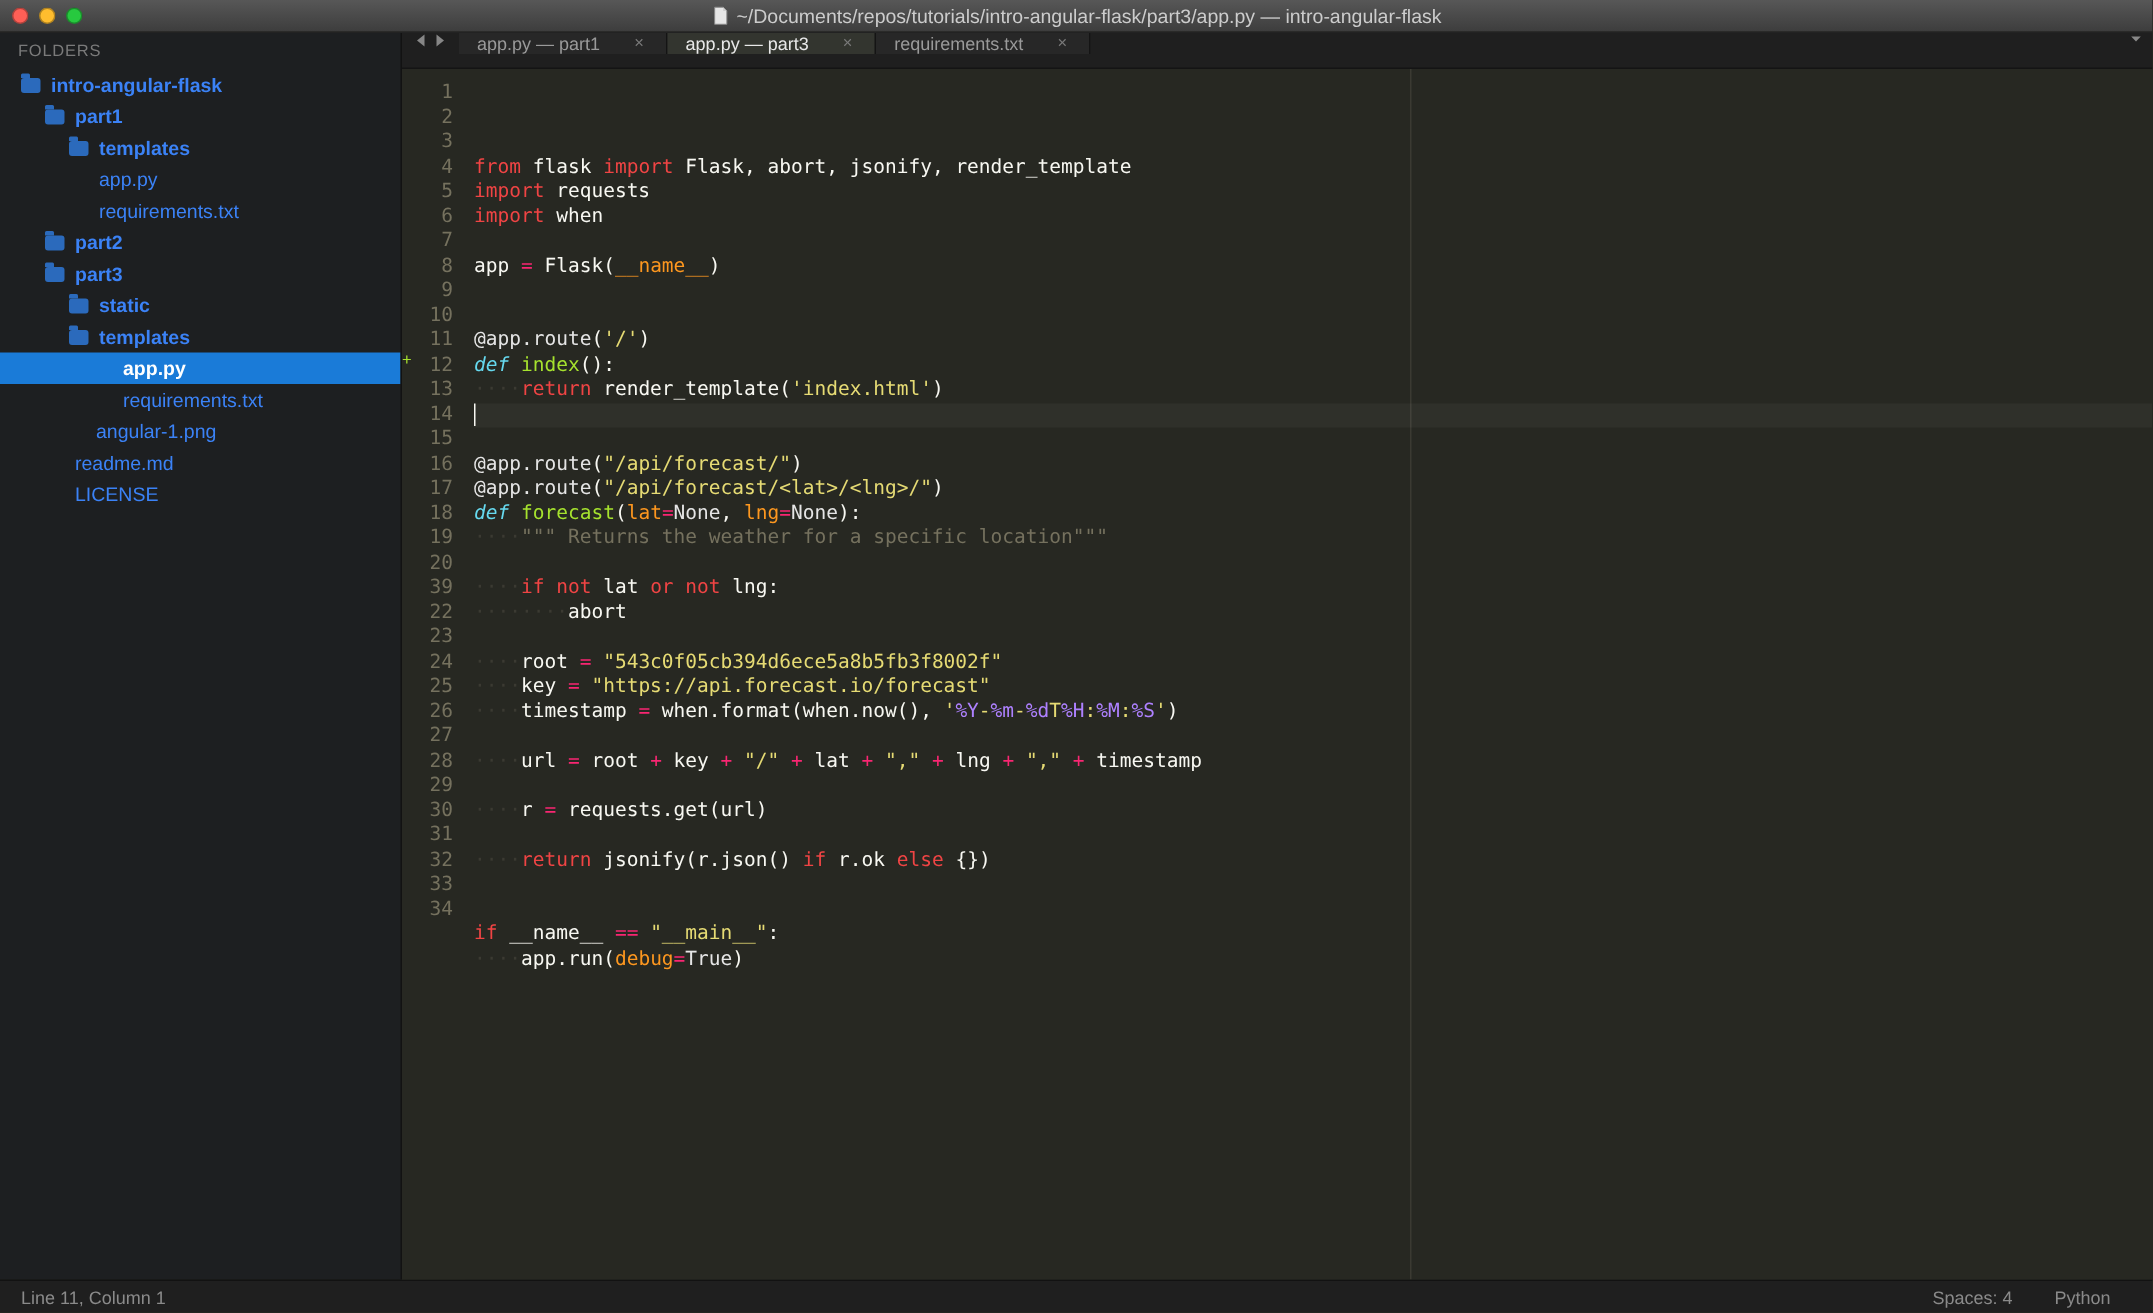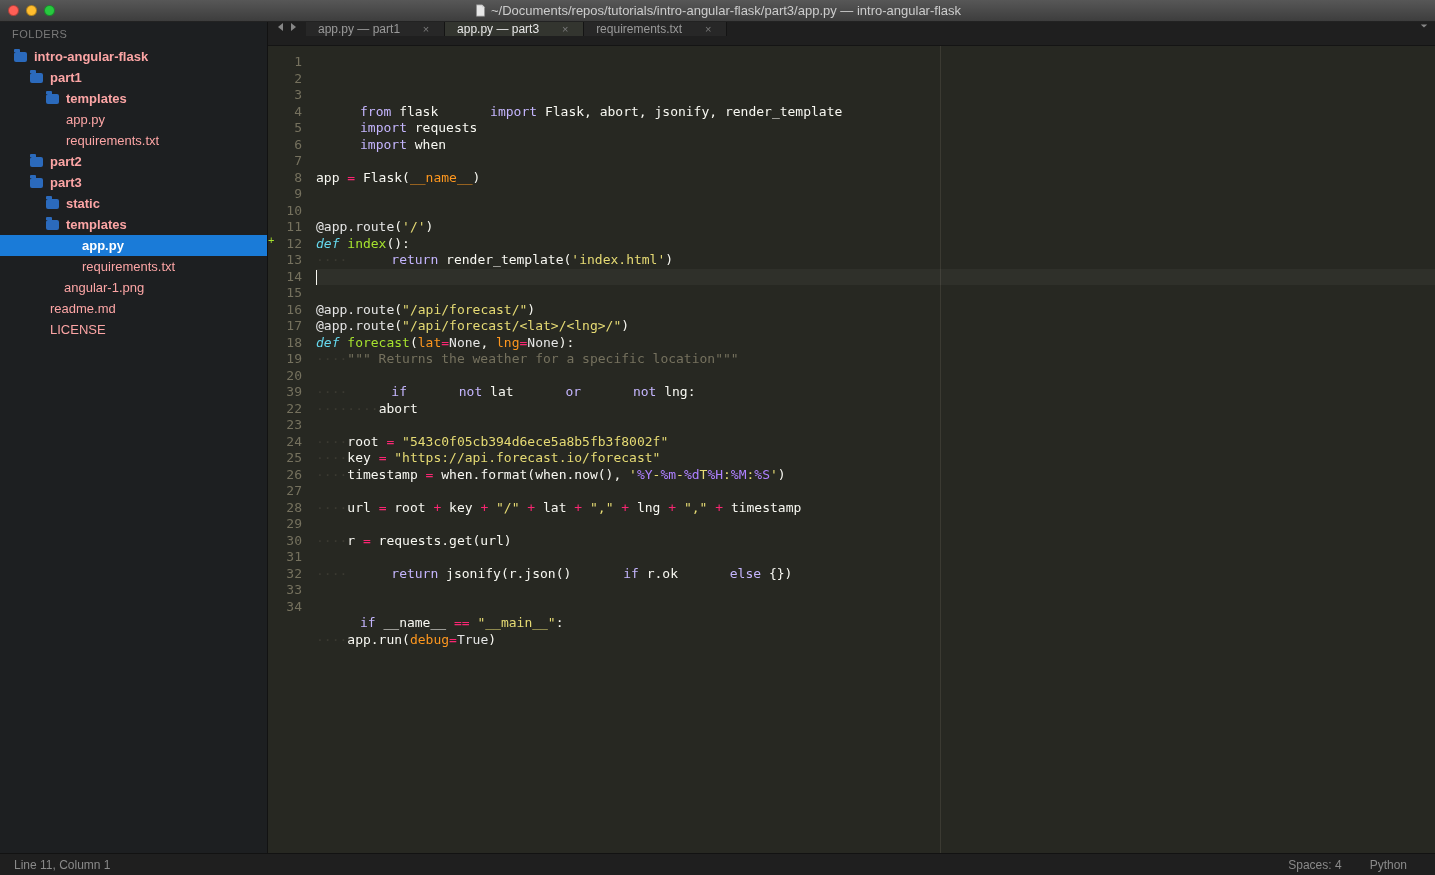--- a/index.html
+++ b/index.html
@@ -66,21 +66,21 @@
   position: relative;
 }
 .folder-glyph::before {
   content:"";
   position:absolute;
   top:-3px; left:0;
   width:6px; height:3px;
   background:#2b6abc;
   border-radius:1px 1px 0 0;
 }
-.tree-label { color: #fca5a5; }
+.tree-label { color: #3b82f6; }
 .tree-row.selected .tree-label { color: #fff; font-weight: 600; }
 
 .editor-area { flex: 1; display: flex; flex-direction: column; min-width: 0; }
 
 .tabbar {
   height: 24px;
   background: #1f1f1f;
   display: flex;
   align-items: flex-start;
   border-bottom: 1px solid #141414;
@@ -127,21 +127,21 @@
   white-space: pre;
   position: relative;
 }
 .code-line { position: relative; height: 16.5px; }
 .line-highlight { background: rgba(255,255,255,0.04); }
 .ruler { position:absolute; top:0; bottom:0; left: 630px; width:1px; background:#3b3a32; }
 .cursor { display:inline-block; width:1px; background:#f8f8f2; height:15px; vertical-align:middle; animation: blink 1s step-start infinite; }
 @keyframes blink { 50% { opacity: 0; } }
 
 
-.k  { color:#c4b5fd;margin-left:44px; }      
+.k  { color:#ef4444; }      
 .kd { color:#66d9ef; font-style: italic; } 
 .s  { color:#e6db74; }      
 .n  { color:#f8f8f2; }      
 .f  { color:#a6e22e; }      
 .c  { color:#75715e; }      
 .nb { color:#fd971f; }      
 .op { color:#f92672; }      
 .d  { color:#e5e5e5; }      
 .sp { color:#ae81ff; }      
 .dots { color:#3b3a32; }

